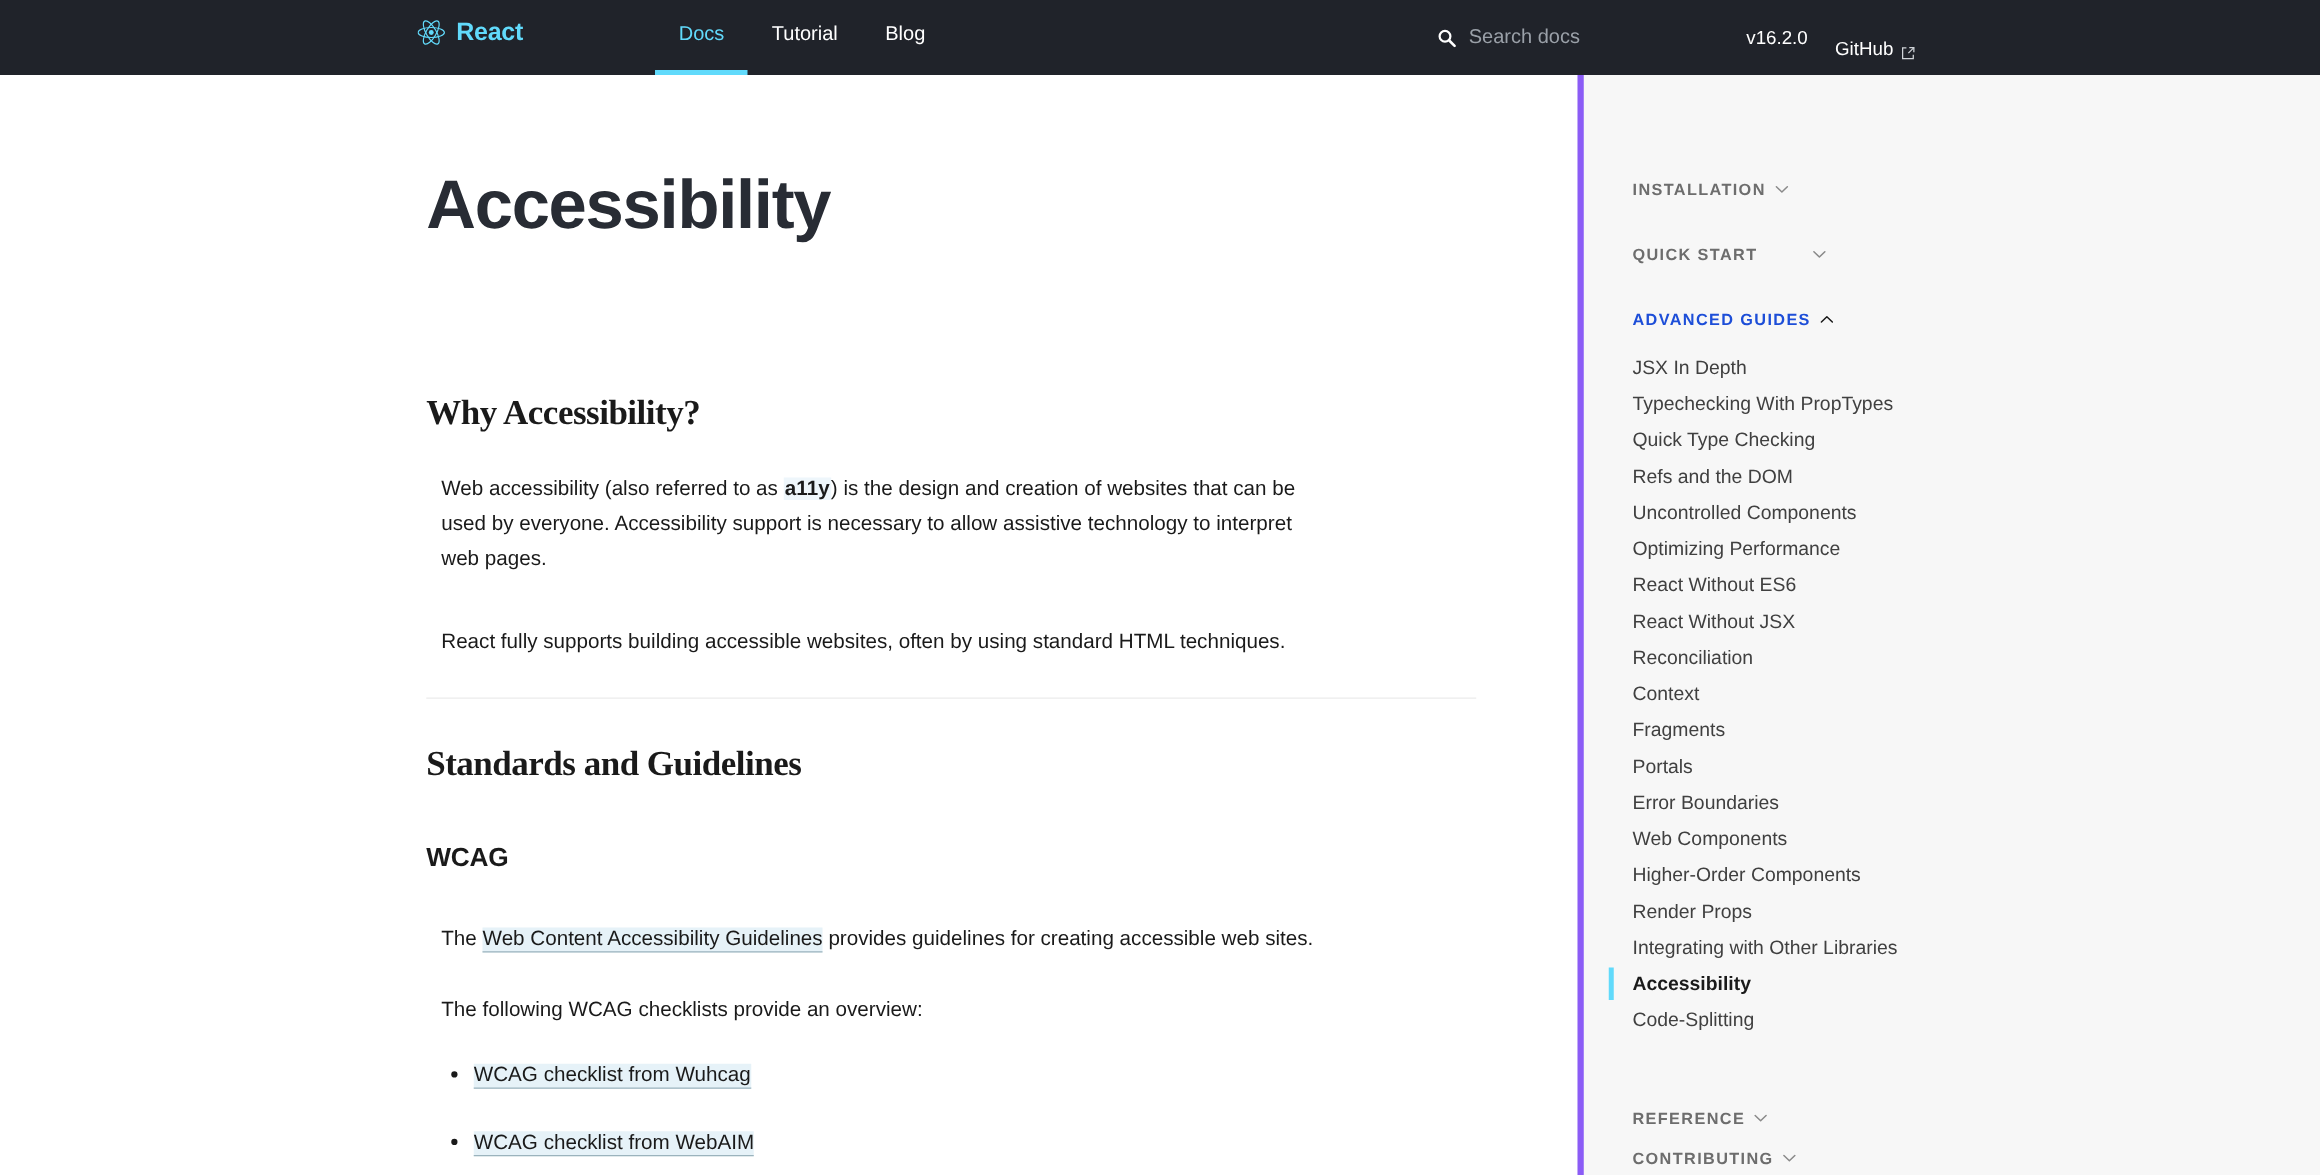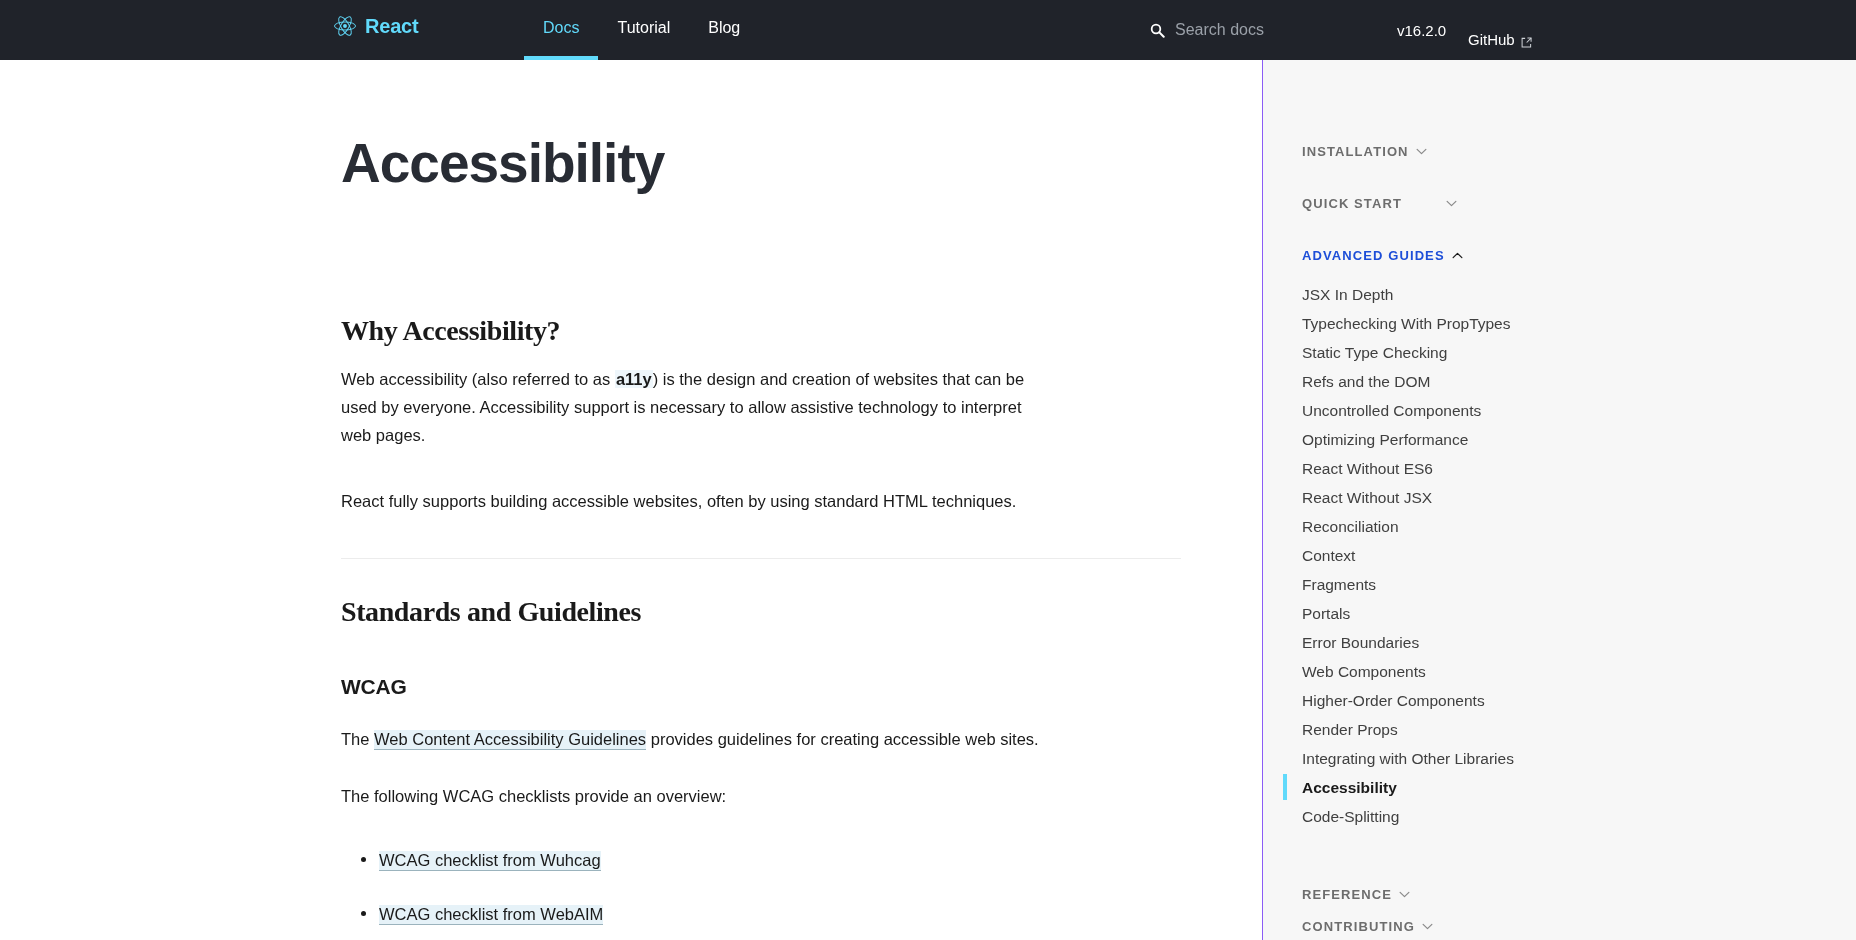--- a/index.html
+++ b/index.html
@@ -91,21 +91,21 @@
     margin: 0; padding: 0;
     font-size: 28px; font-weight: bold;
     color: #1a1a1a; letter-spacing: -0.4px; font-family: Liberation Serif, serif;
   }
   h3.sub {
     margin: 0; padding: 0;
     font-size: 21px; font-weight: bold;
     color: #1a1a1a; letter-spacing: -0.2px;
   }
   p.body {
-    margin: 0; padding: 0;
+    margin: 12px; padding: 0;
     font-size: 16.5px; line-height: 1.7;
     color: #1a1a1a;
     width: 700px;
   }
   .abbr {
     font-weight: bold; color: #1a1a1a;
     background: #eef6fb;
     padding: 0 1px;
   }
   a.doclink {
@@ -145,21 +145,21 @@
   .blk-wcag  { position: absolute; left: 0; top: 615px; }
   .blk-p3    { position: absolute; left: 0; top: 665px; }
   .blk-p4    { position: absolute; left: 0; top: 722px; }
   .blk-list  { position: absolute; left: 0; top: 770px; }
 
   
   .sidebar {
     position: absolute; top: 60px; left: 1262px;
     width: 594px; height: 880px;
     background: #f7f7f7;
-    border-left: 1px solid #8b5cf6;
+    border-left: 5px solid #8b5cf6;
     overflow: hidden;
   }
   .sb-inner { position: absolute; left: 39px; top: 0; width: 520px; }
   .sb-section {
     display: flex; align-items: center; gap: 7px;
     font-size: 13px; font-weight: bold;
     letter-spacing: 1.1px;
     text-transform: uppercase;
     color: #6d6d6d;
     cursor: pointer;
@@ -303,21 +303,21 @@
       <span>
         <svg class="chev" viewBox="0 0 12 8">
           <path d="M1 6.4 L6 1.6 L11 6.4" fill="none" stroke="#1a1a1a" stroke-width="1.4" stroke-linecap="round" stroke-linejoin="round"></path>
         </svg>
       </span>
     </div>
 
     <div class="sbp-items">
       <div class="sb-item">JSX In Depth</div>
       <div class="sb-item">Typechecking With PropTypes</div>
-      <div class="sb-item">Static Type Checking</div>
+      <div class="sb-item">Quick Type Checking</div>
       <div class="sb-item">Refs and the DOM</div>
       <div class="sb-item">Uncontrolled Components</div>
       <div class="sb-item">Optimizing Performance</div>
       <div class="sb-item">React Without ES6</div>
       <div class="sb-item">React Without JSX</div>
       <div class="sb-item">Reconciliation</div>
       <div class="sb-item">Context</div>
       <div class="sb-item">Fragments</div>
       <div class="sb-item">Portals</div>
       <div class="sb-item">Error Boundaries</div>

